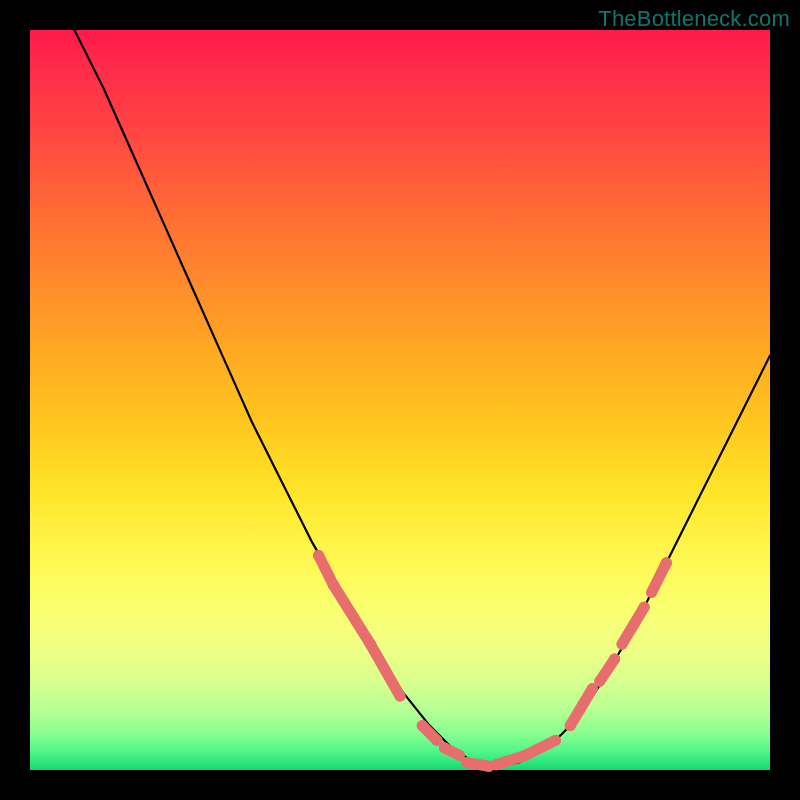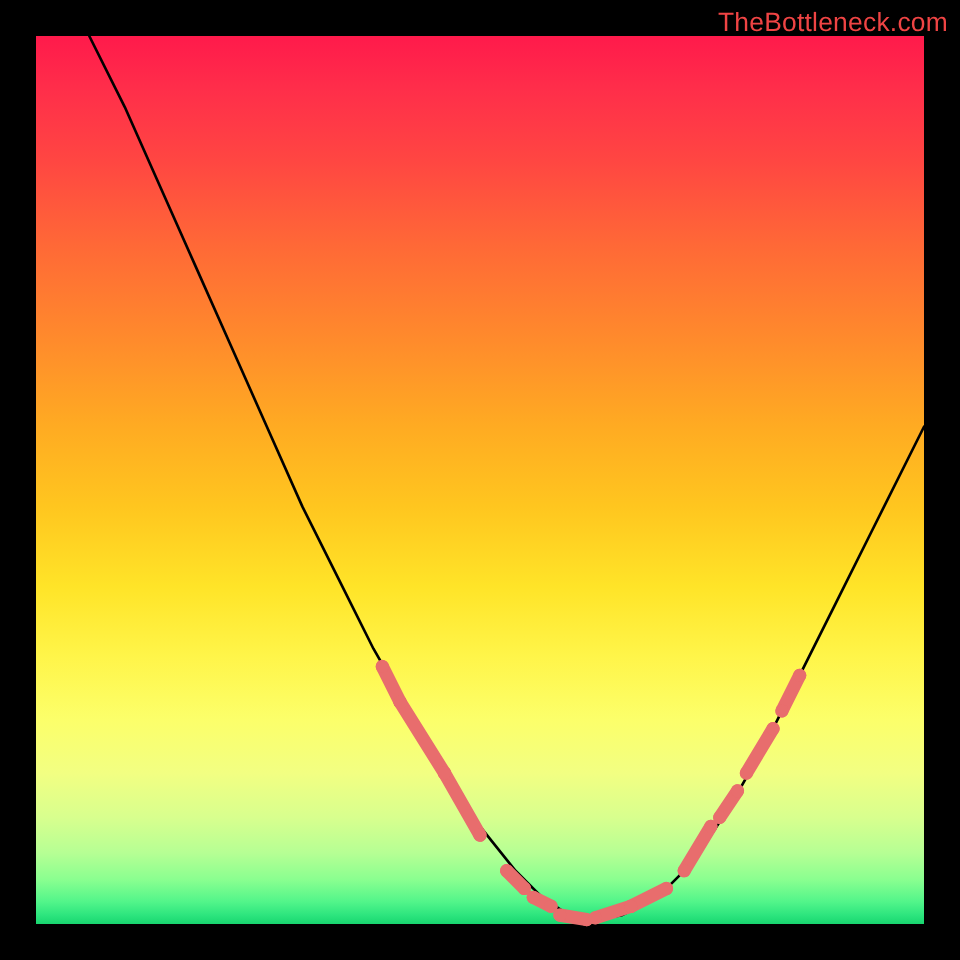--- a/index.html
+++ b/index.html
@@ -44,21 +44,21 @@
       #8aff90 95%,
       #52f58a 97.5%,
       #2de57e 99%,
       #18d66f 100%
     );
   }
   .watermark {
     position: absolute;
     top: 6px;
     right: 10px;
-    color: #ef4444;
+    color: #0f766e;
     font-size: 22px;
     letter-spacing: 0.2px;
     user-select: none;
   }
   svg.curve {
     position: absolute;
     left: 0;
     top: 0;
     width: 740px;
     height: 740px;

